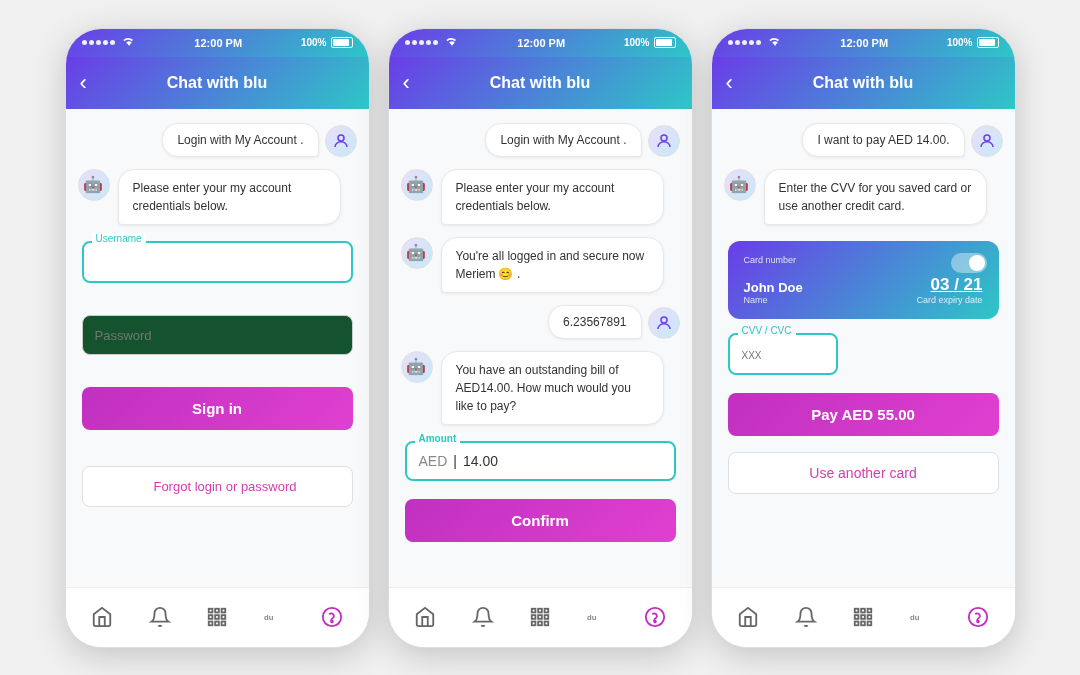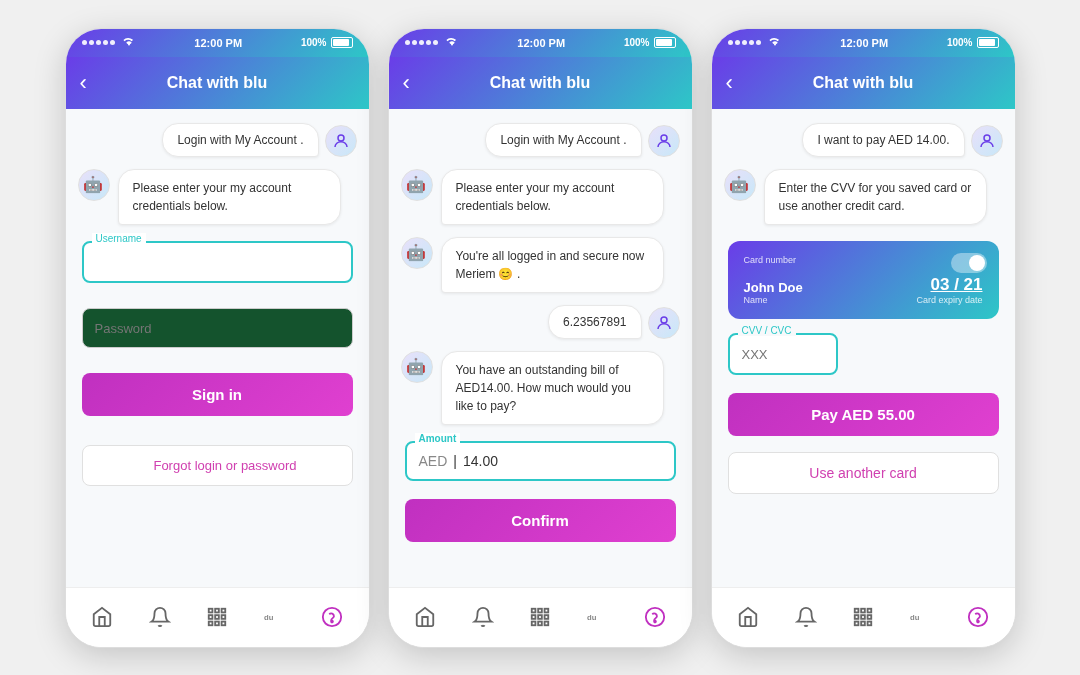--- a/index.html
+++ b/index.html
@@ -398,21 +398,21 @@
               <path d="M4 20c0-4 3.6-7 8-7s8 3 8 7"></path>
             </svg>
         </div>
       </div>
 
       <div class="bubble-left">
         <div class="bot-avatar">🤖</div>
         <div class="bubble-text">Please enter your my account credentials below.</div>
       </div>
 
-      <div style="padding: 0 4px; display:flex; flex-direction:column; gap:21px;">
+      <div style="padding: 0 4px; display:flex; flex-direction:column; gap:28px;">
         <div class="field-group">
           <span class="field-label">Username</span>
           <div class="field-input-wrap">
             <input type="text" style="border: none; outline: none; font-size: 13px; width: 100%; background: transparent;">
           </div>
         </div>
         <div class="password-wrap">
           <input type="password" style="border: none; outline: none; font-size: 13px; width: 100%; background: transparent; color: rgb(170, 170, 170);" placeholder="Password">
         </div>
         <button class="btn-primary">Sign in</button>
@@ -641,21 +641,21 @@
               <div class="card-expiry">03 / 21</div>
               <div class="card-field-label">Card expiry date</div>
             </div>
           </div>
         </div>
 
         <div style="margin-top:14px;">
           <div class="cvv-group">
             <span class="cvv-label">CVV / CVC</span>
             <div class="cvv-input-wrap">
-              <input type="text" style="border: none; outline: none; font-size: 13px; color: #000000; width: 100%; background: transparent;" placeholder="XXX">
+              <input type="text" style="border: none; outline: none; font-size: 10px; color: #000000; width: 100%; background: transparent;" placeholder="XXX">
             </div>
           </div>
         </div>
 
         <div style="margin-top:14px; display:flex; flex-direction:column; gap:8px;">
           <button class="btn-primary">Pay AED 55.00</button>
           <button class="btn-secondary">Use another card</button>
         </div>
       </div>
     </div>

